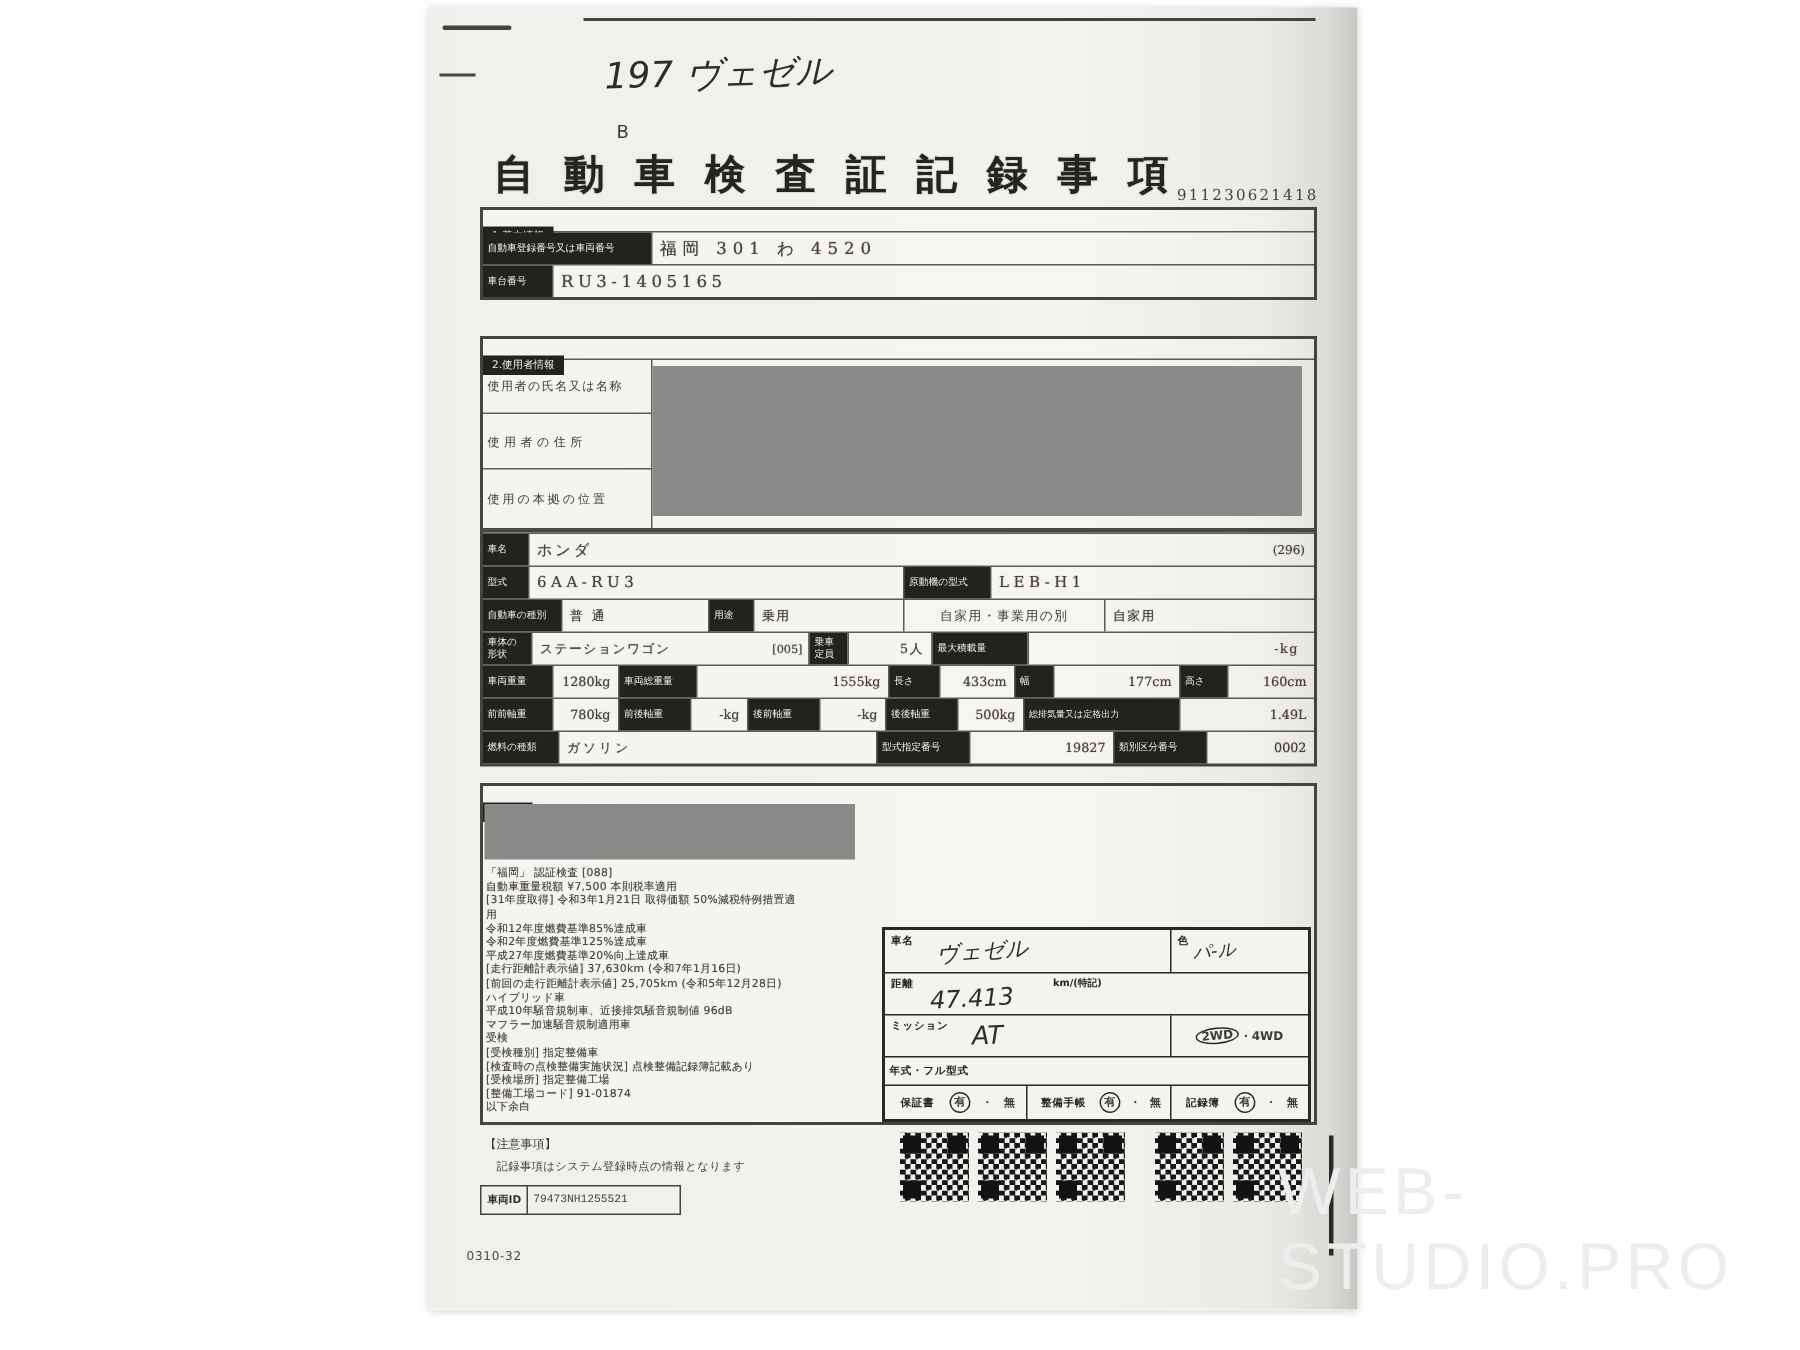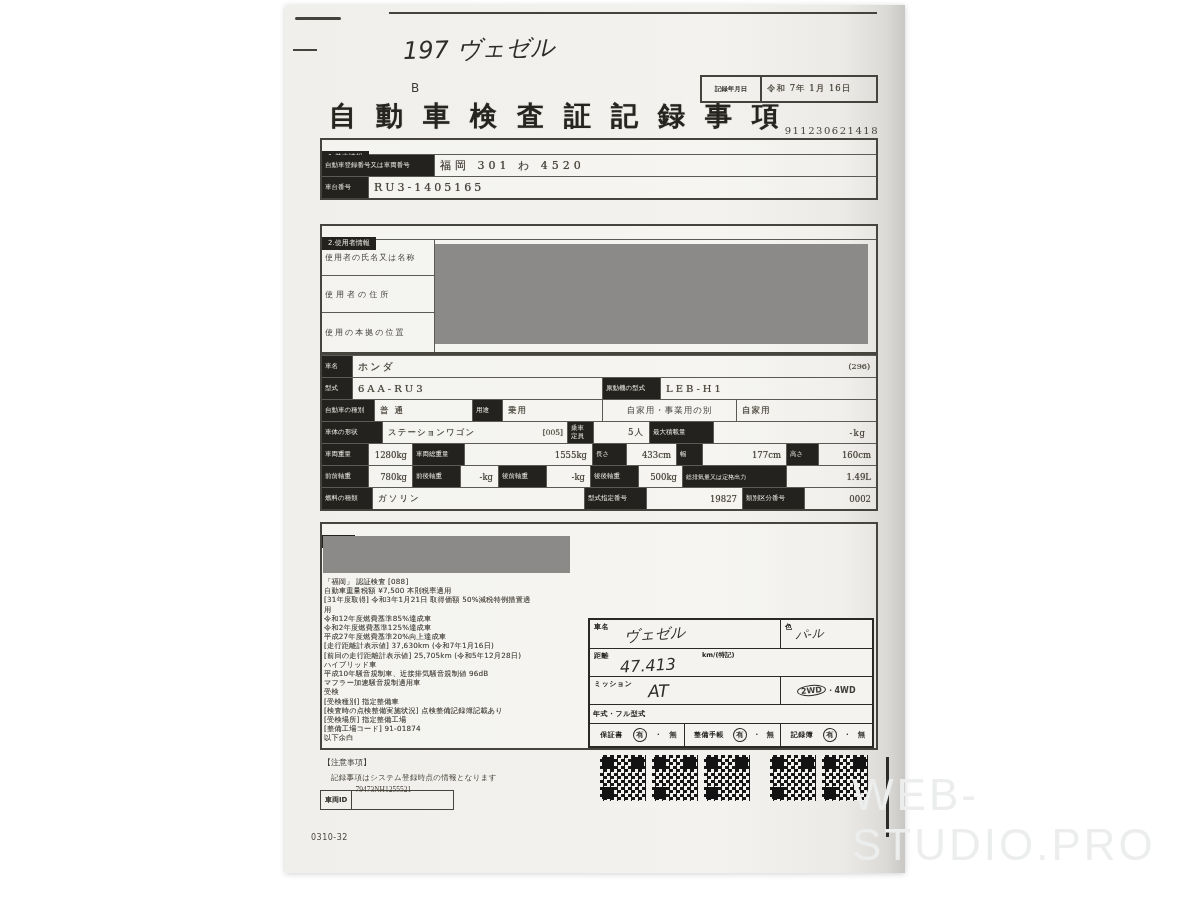--- a/index.html
+++ b/index.html
@@ -52,26 +52,20 @@
   <div class="scanline abs" style="left:10px;top:12px;width:46px;height:3px;border-radius:2px"></div>
   <div class="scanline abs" style="left:104px;top:7px;width:488px;height:2px"></div>
   <div class="scanline abs" style="left:8px;top:44px;width:24px;height:2px"></div>
   <div class="scanline abs" style="left:601px;top:752px;width:3px;height:80px;background:#2c2b29"></div>
 
   <div class="abs hand" style="left:118px;top:28px;font-size:24px;transform:rotate(-1.5deg)">197 ヴェゼル</div>
   <div class="abs" style="left:126px;top:76px;font-size:12px;color:#3d3b36">B</div>
   <div class="abs" style="left:44px;top:93px;font-size:27px;font-weight:bold;letter-spacing:20px;
        color:#26241f;font-family:'DejaVu Serif',serif;text-shadow:0 0 1px rgba(60,55,48,.6);white-space:nowrap">自動車検査証記録事項</div>
 
-  <div class="abs" style="left:415px;top:70px;width:178px;height:28px;border:2px solid #45433e;
-       box-sizing:border-box;display:flex">
-    <div style="width:58px;border-right:2px solid #45433e;display:flex;align-items:center;justify-content:center;
-         font-size:6.5px;font-weight:bold;color:#33312c">記録年月日</div>
-    <div class="val sm" style="display:flex;align-items:center">令和 7年 1月 16日</div>
-  </div>
   <div class="abs" style="left:418px;top:120px;width:176px;text-align:right;font-size:10px;
        letter-spacing:1.5px;color:#45423c;font-family:'DejaVu Serif',serif">911230621418</div>
 
   <div class="tbl" style="left:35px;top:133px;width:558px">
     <div class="chiprow">
       <span class="chip">1.基本情報</span>
     </div>
     <div class="r" style="height:22px">
       <div class="c f blk" style="width:112px">自動車登録番号又は車両番号</div>
       <div class="c val" style="flex:1;letter-spacing:4px;font-size:11px">福岡 301 わ 4520</div>
@@ -114,21 +108,21 @@
     </div>
     <div class="r" style="height:22px">
       <div class="c f blk" style="width:52px">自動車の種別</div>
       <div class="c val sm" style="width:98px;letter-spacing:6px">普通</div>
       <div class="c blk" style="width:30px">用途</div>
       <div class="c val sm" style="width:100px">乗用</div>
       <div class="c lbl" style="width:134px;font-size:8.5px;justify-content:center">自家用・事業用の別</div>
       <div class="c val sm" style="flex:1">自家用</div>
     </div>
     <div class="r" style="height:22px">
-      <div class="c f blk" style="width:60px">車体の形状</div>
+      <div class="c f blk" style="width:32px">車体の形状</div>
       <div class="c val sm" style="width:185px">
         <span>ステーションワゴン</span>
         <span style="position:absolute;right:4px;font-size:7.5px;letter-spacing:0">[005]</span>
       </div>
       <div class="c blk" style="width:26px">乗車定員</div>
       <div class="c val sm rt" style="width:56px">5人</div>
       <div class="c blk" style="width:64px">最大積載量</div>
       <div class="c val sm rt" style="flex:1;padding-right:10px">-kg</div>
     </div>
     <div class="r" style="height:22px">
@@ -249,22 +243,22 @@
     </div>
   </div>
 
   <div class="abs" style="left:38px;top:752px;font-size:8px;font-weight:normal;color:#3b3934">【注意事項】</div>
   <div class="abs" style="left:46px;top:768px;font-size:7.5px;color:#474339;letter-spacing:.3px">記録事項はシステム登録時点の情報となります</div>
 
   <div class="abs" style="left:35px;top:785px;display:flex">
     <div style="border:1.5px solid #45433e;box-sizing:border-box;height:20px;padding:0 4px;display:flex;
          align-items:center;font-size:7px;font-weight:bold;color:#33312c">車両ID</div>
     <div style="border:1.5px solid #45433e;border-left:0;box-sizing:border-box;height:20px;width:102px;
-         display:flex;align-items:flex-end;padding:0 3px 15px;font-size:7.5px;color:#474339;
-         font-family:Liberation Serif, serif">79473NH1255521</div>
+         display:flex;align-items:flex-end;padding:0 3px 5px;font-size:7.5px;color:#474339;
+         font-family:Liberation Mono, monospace">79473NH1255521</div>
   </div>
 
   <div class="qr" style="left:315px;top:750px"></div>
   <div class="qr" style="left:367px;top:750px"></div>
   <div class="qr" style="left:419px;top:750px"></div>
   <div class="qr" style="left:485px;top:750px"></div>
   <div class="qr" style="left:537px;top:750px"></div>
 
   <div class="abs" style="left:26px;top:828px;font-size:8px;color:#4a463f;letter-spacing:.5px">0310-32</div>
 </div>

